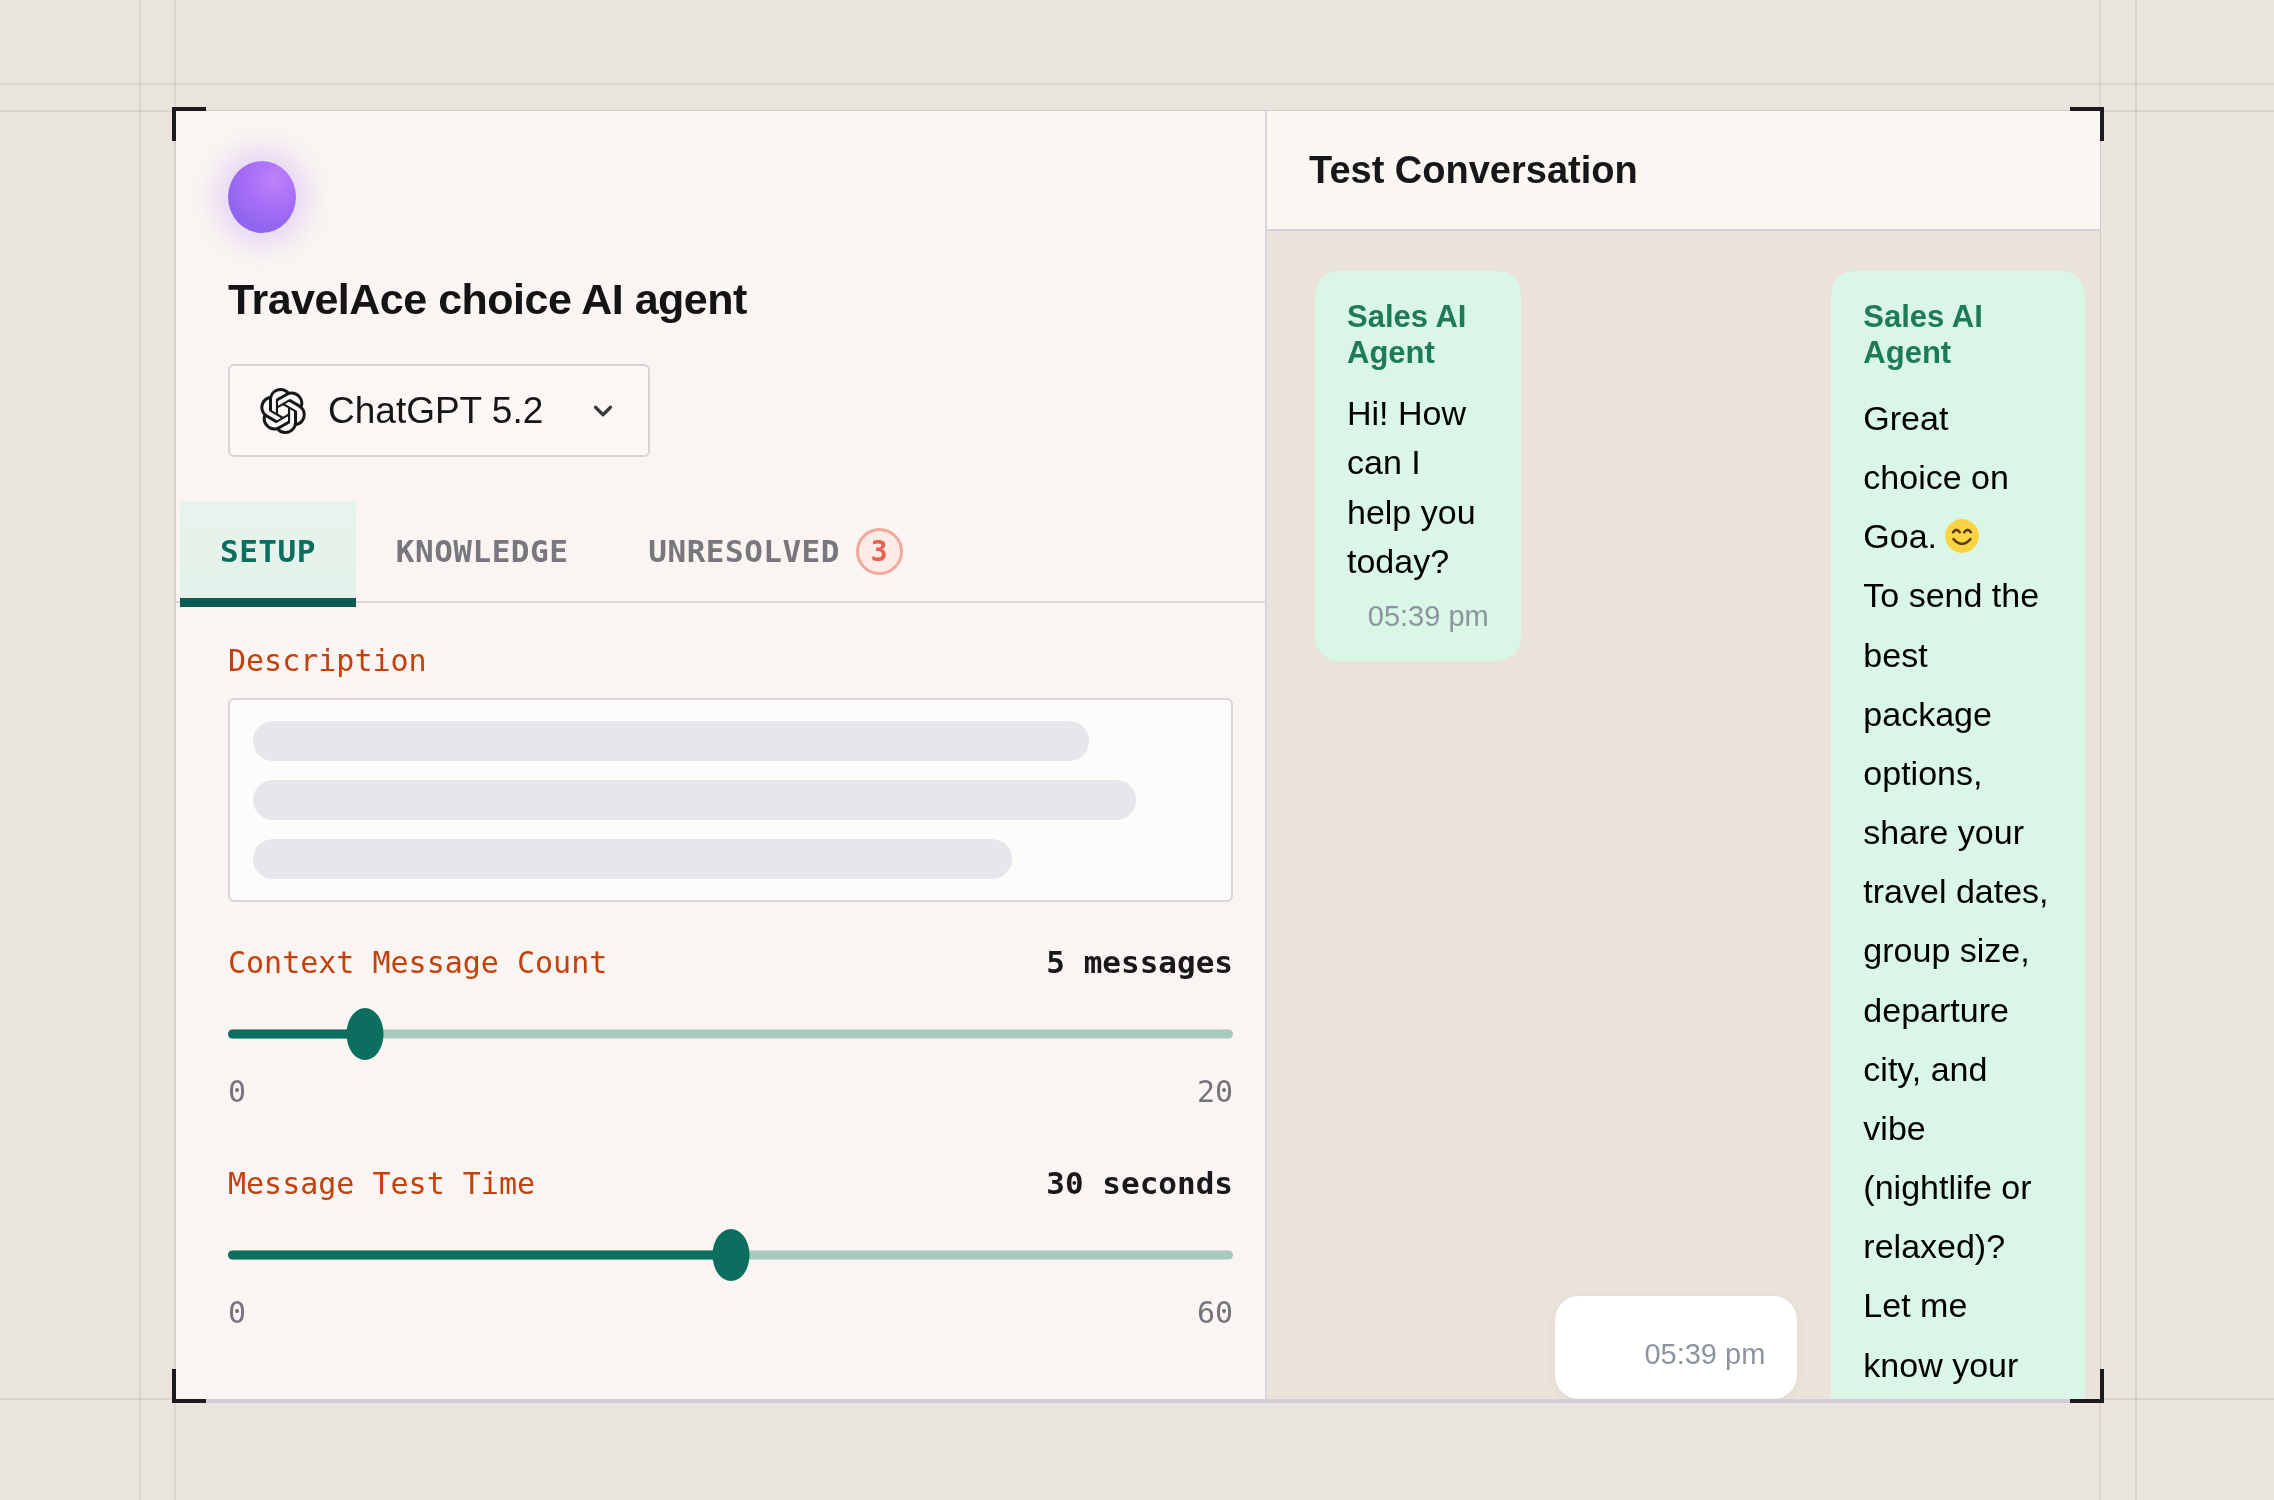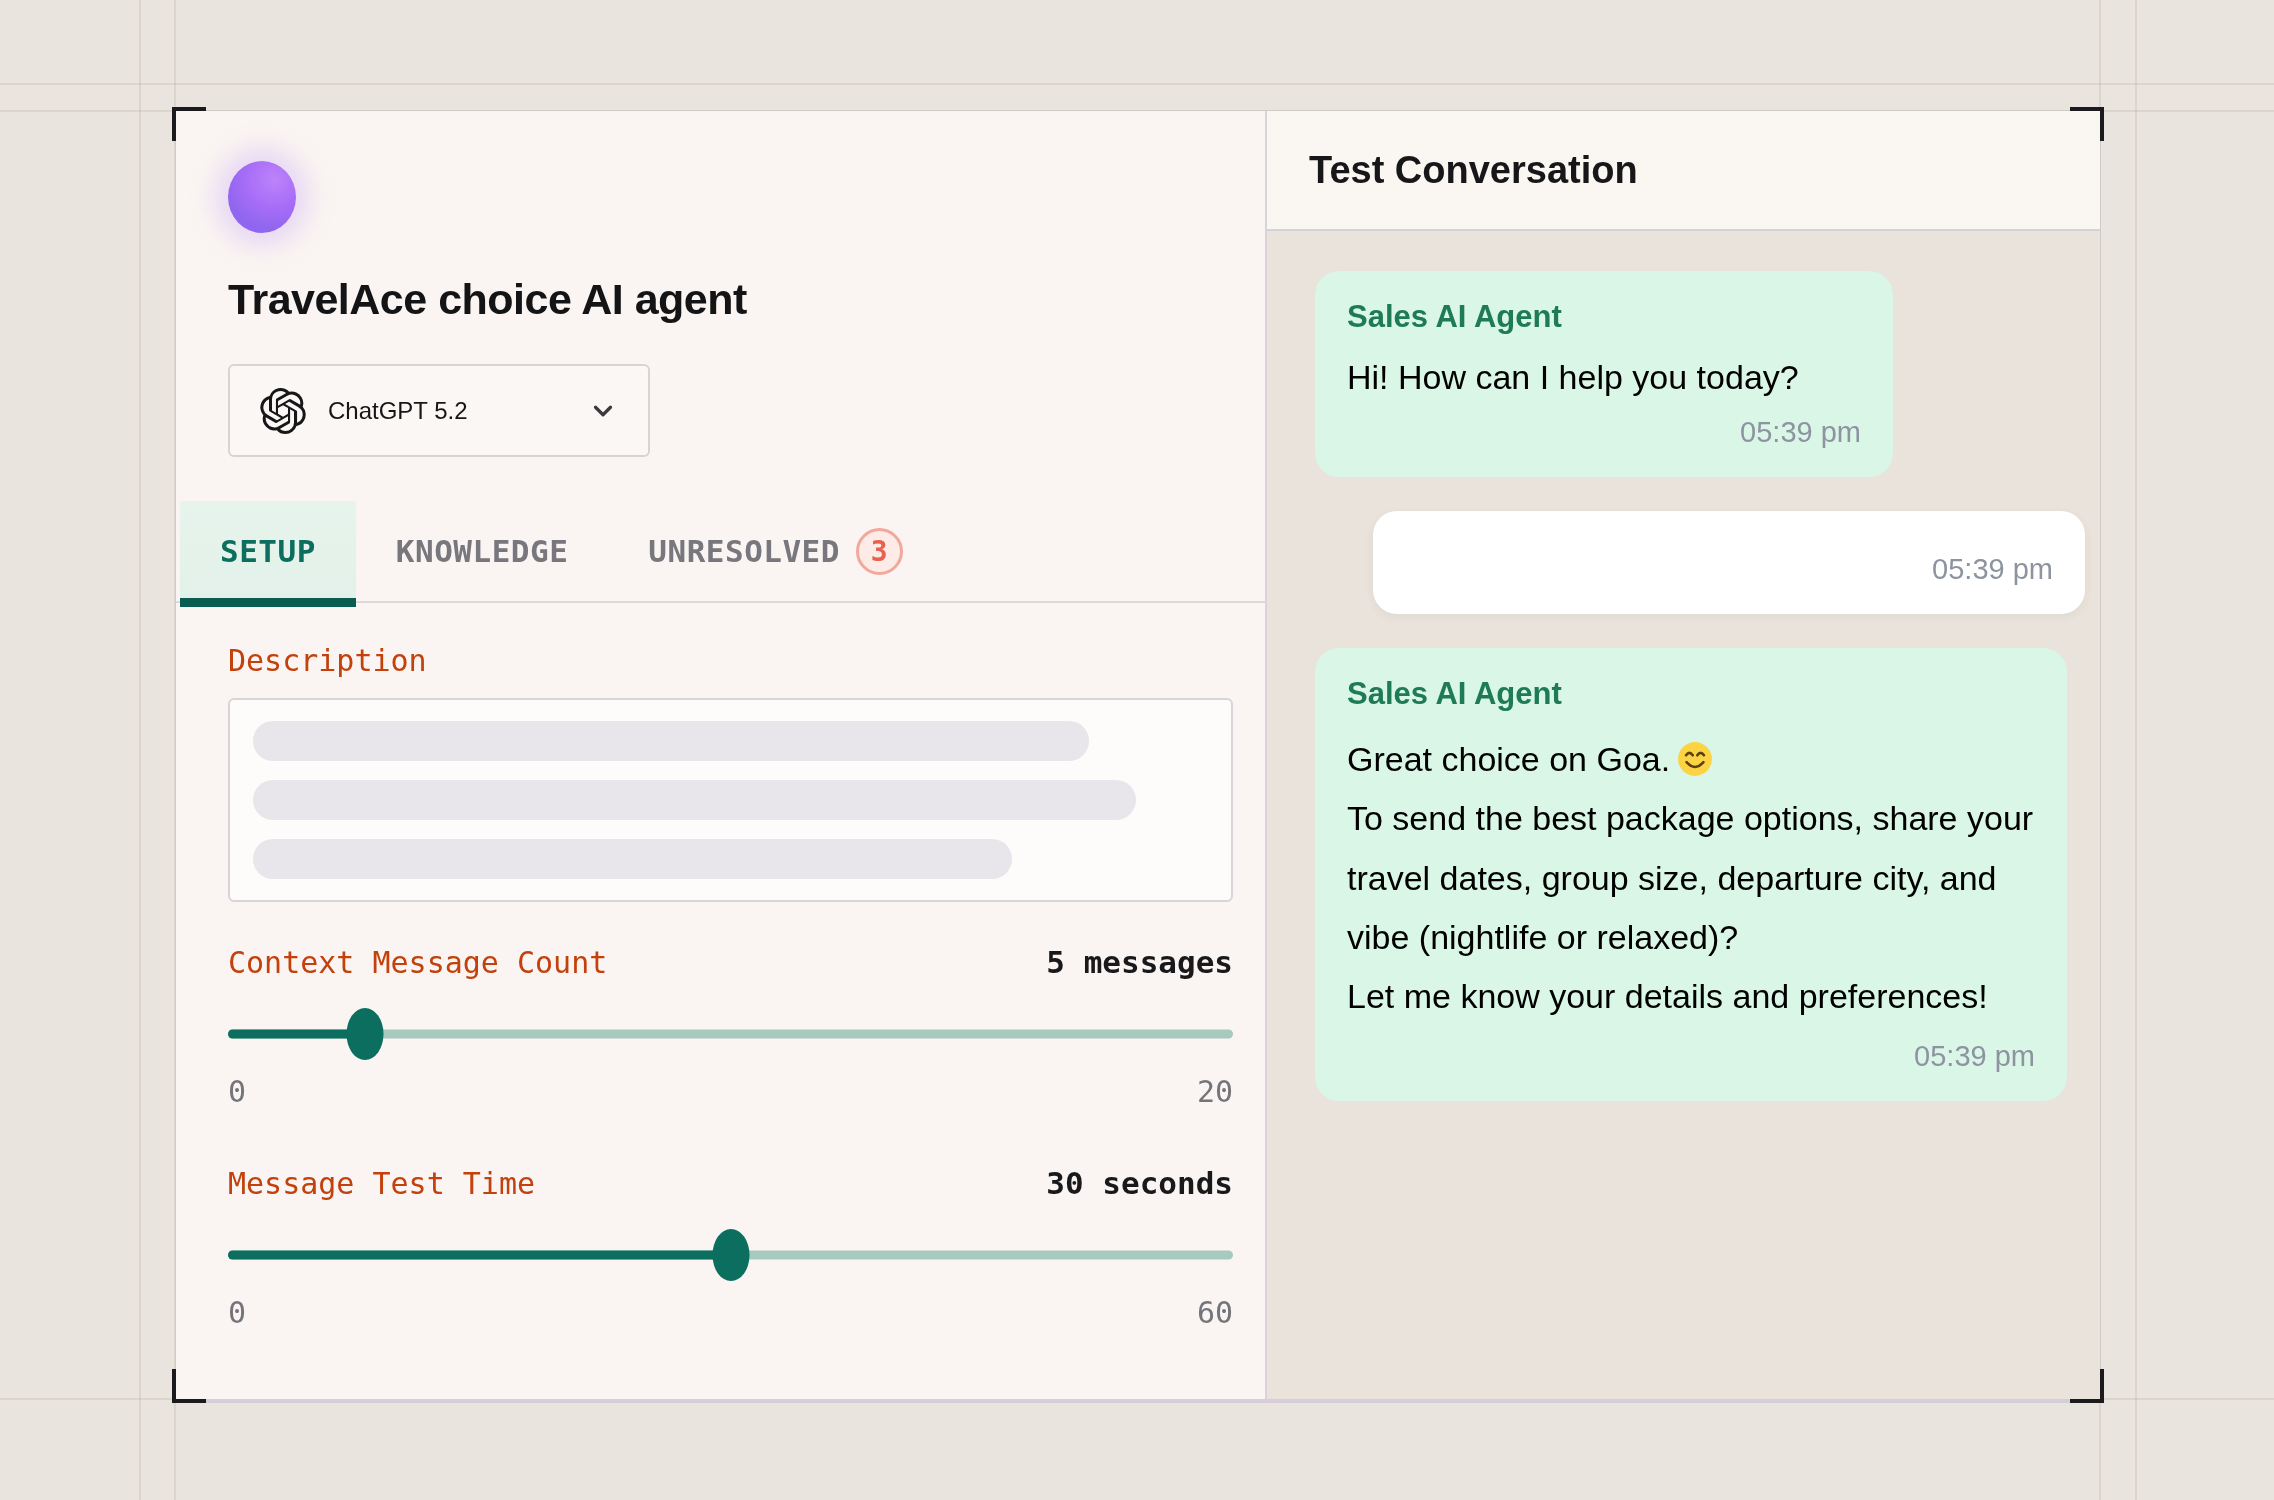--- a/index.html
+++ b/index.html
@@ -47,21 +47,21 @@
     font-size:43px; font-weight:700; letter-spacing:-0.5px; color:#141416;
     margin-bottom:40px;
   }
   .model-select {
     display:inline-flex; align-items:center; gap:22px;
     width:422px; height:93px; padding:0 30px;
     background:#fbf7f4; border:2px solid #d7d3d7; border-radius:6px;
     cursor:pointer; font-family:inherit;
   }
   .model-select .oa-logo { width:46px; height:46px; flex:none; }
-  .model-select .model-label { font-size:24px; font-weight:500; color:#161618; }
+  .model-select .model-label { font-size:37px; font-weight:500; color:#161618; }
   .model-select .chev { margin-left:auto; width:30px; height:30px; }
 
   
   .tab-bar {
     display:flex; align-items:stretch;
     margin:44px -32px 0 -52px; padding-left:4px;
     border-bottom:2px solid #dcd8dc;
     height:102px;
   }
   .tab {
@@ -129,21 +129,21 @@
   }
   .chat-header {
     height:120px; flex:none; background:#faf6f2;
     border-bottom:2px solid #d5d0da;
     display:flex; align-items:center; padding-left:42px;
     font-size:38px; font-weight:600; color:#17171a;
   }
   .chat-body {
     flex:1; background:#e9e3db;
     padding:40px 15px 0 48px;
-    display:flex; flex-direction:column; gap:34px;
+    display:flex; gap:34px;
     overflow:hidden;
   }
   .bubble { border-radius:24px; padding:28px 32px; }
   .bubble.agent { align-self:flex-start; background:#d9f6e6; }
   .bubble.user  { align-self:flex-end; background:#ffffff; box-shadow:0 3px 10px rgba(70,60,90,0.06); }
   .bubble.b1 { width:578px; }
   .bubble.b2 { width:712px; }
   .bubble.b3 { width:752px; }
   .sender { font-size:31px; font-weight:700; color:#1e7b55; margin-bottom:18px; }
   .msg-line { font-size:34px; line-height:1.45; color:#000000; }

